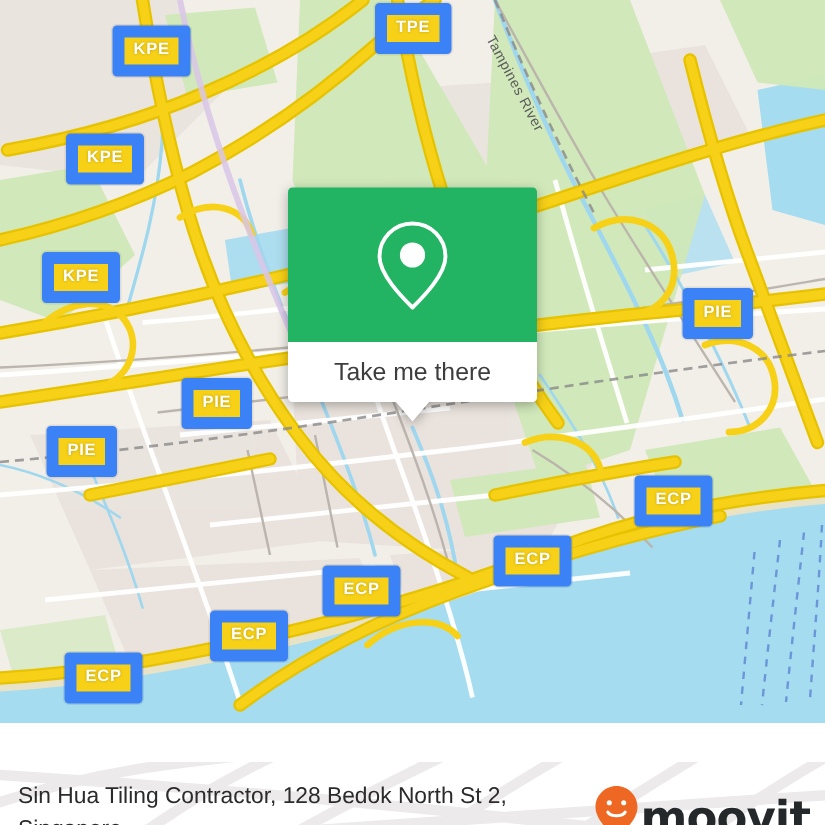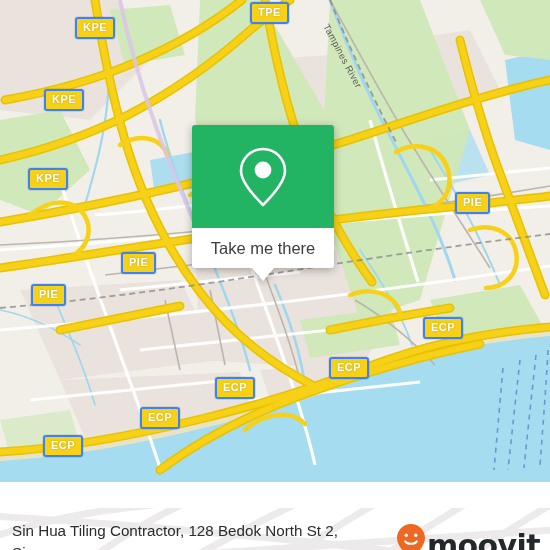--- a/index.html
+++ b/index.html
@@ -14,21 +14,21 @@
   .map{
     position:absolute;left:0;top:0;width:550px;height:482px;
     background:#f2efe9;overflow:hidden;
   }
   .map-svg{position:absolute;left:0;top:0;}
 
   
   .shield{
     position:absolute;
     background:#f7d117;
-    border:2px solid #3b82f6;
+    border:8px solid #3b82f6;
     border-radius:3px;
     color:#ffffff;
     font-size:11px;
     font-weight:bold;
     letter-spacing:.5px;
     line-height:1;
     padding:3px 6px 4px;
     box-shadow:0 0 0 1px rgba(0,0,0,.08);
     text-shadow:0 0 2px rgba(0,0,0,.25);
     white-space:nowrap;
@@ -37,21 +37,21 @@
     position:absolute;
     font-size:9.5px;
     color:#5b5b5b;
     white-space:nowrap;
     letter-spacing:.4px;
   }
 
   
   .card{
     position:absolute;
-    left:192px;top:125px;width:142px;
+    left:192px;top:125px;width:166px;
     filter:drop-shadow(0 2px 4px rgba(0,0,0,.30));
   }
   .card-top{
     background:#22b462;
     height:103px;
     border-radius:3px 3px 0 0;
     display:flex;align-items:center;justify-content:center;
   }
   .card-bottom{
     background:#ffffff;

